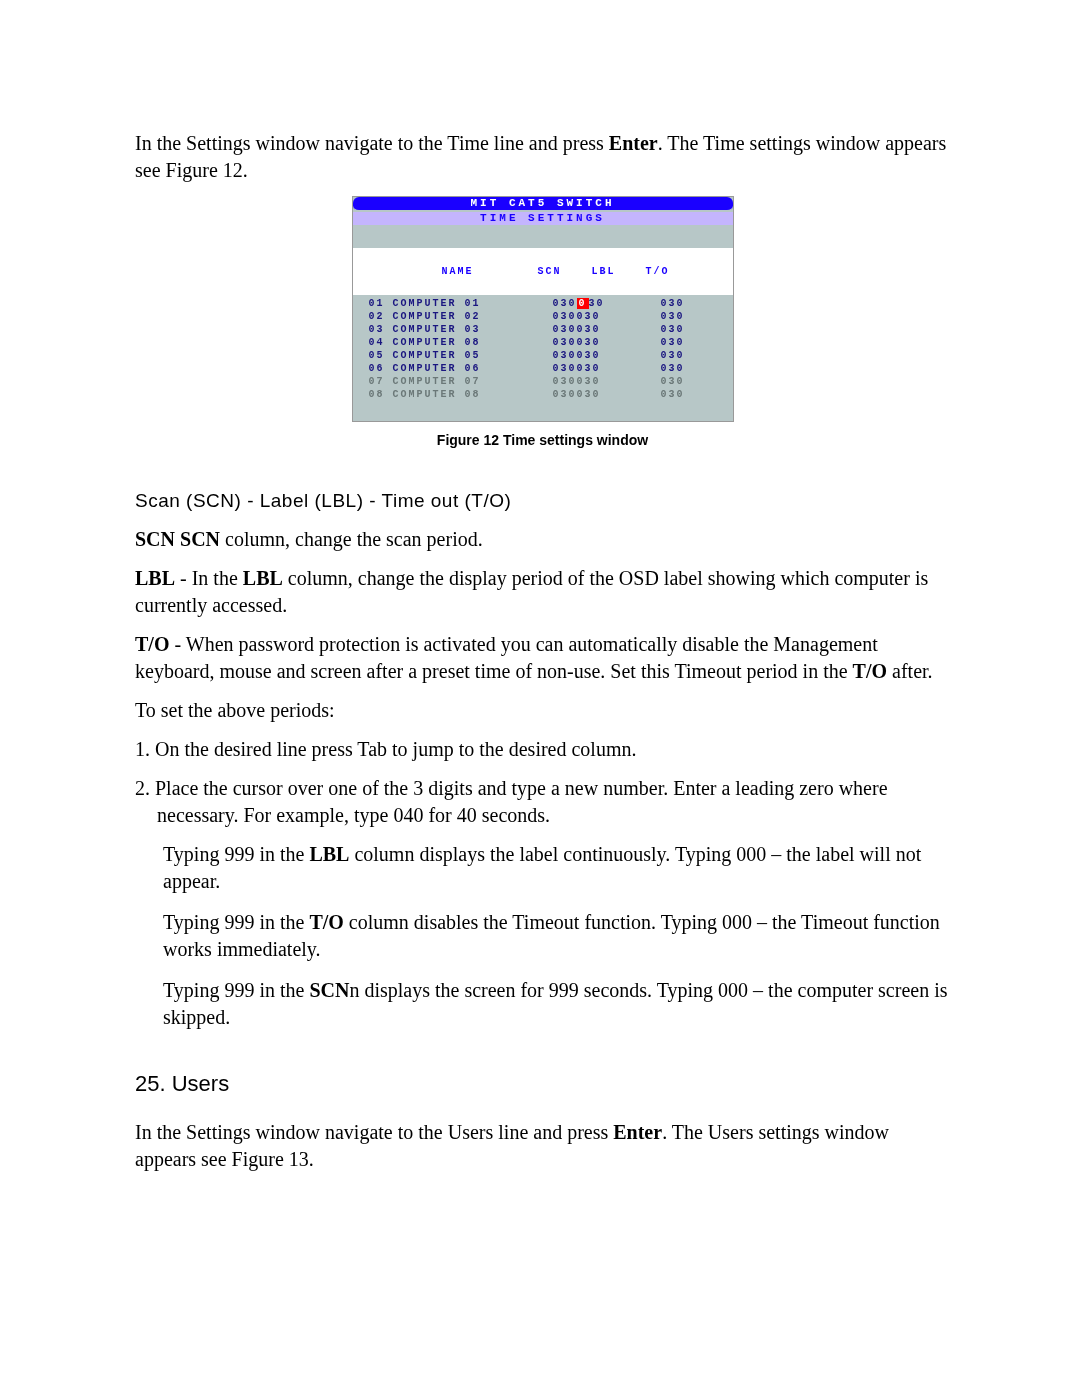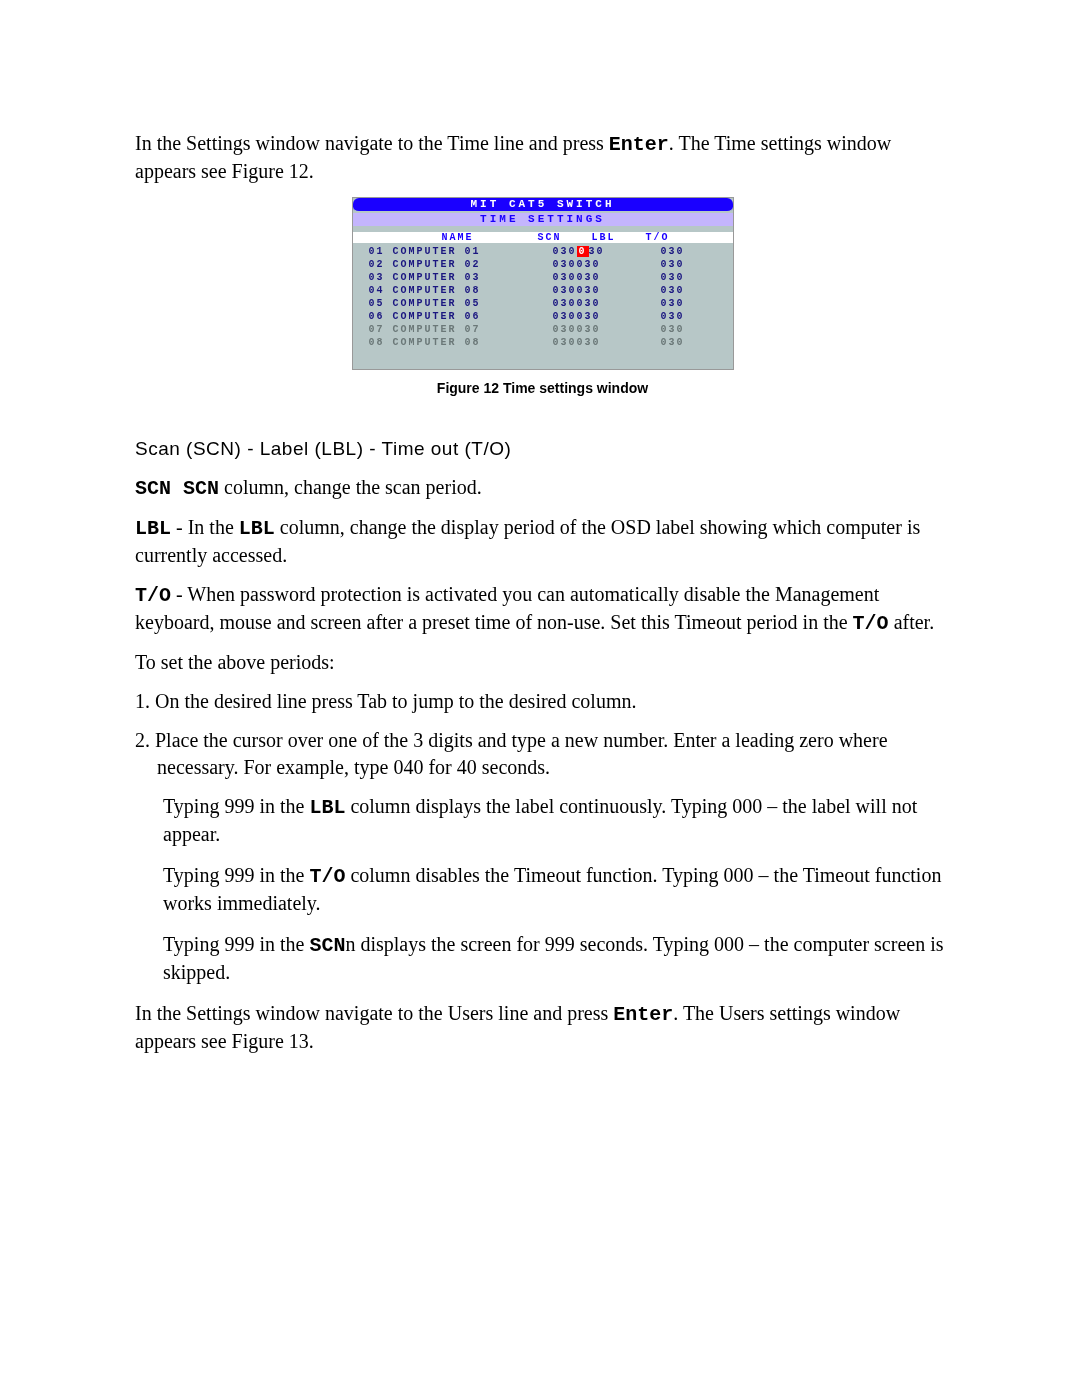--- a/index.html
+++ b/index.html
@@ -9,21 +9,21 @@
     font-family: "Times New Roman", Times, serif;
     font-size: 20px;
     color: #000;
     width: 1080px;
   }
   .page {
     padding: 130px 130px 60px 135px;
   }
   p { margin: 0 0 10px 0; line-height: 1.35; }
   .para { margin-bottom: 12px; }
-  .bold { font-weight: bold; font-family: Liberation Mono, monospace; }
+  .bold { font-weight: bold; }
   .caption {
     text-align: center;
     font-family: Arial, Helvetica, sans-serif;
     font-weight: bold;
     font-size: 14px;
     margin: 10px 0 30px 0;
   }
   .section-title {
     font-family: Arial, Helvetica, sans-serif;
     font-size: 22px;
@@ -69,22 +69,22 @@
     padding: 0; line-height: 13px;
     letter-spacing: 3px;
     font-size: 11px;
   }
   .osd .hdr-row {
     background: #ffffff;
     color: #1a00ff;
     font-size: 10px;
     letter-spacing: 2px;
     display: flex;
-    padding: 0 6px;
-    margin-top: 6px;
+    padding: 18px 6px;
+    margin-top: 23px;
   }
   .osd .rows { margin-top: 2px; }
   .osd .row {
     display: flex;
     font-size: 10px;
     letter-spacing: 2px;
     padding: 0 6px;
     line-height: 13px;
   }
   .osd .dim { color: #6b7878; }
@@ -203,18 +203,19 @@
   <p class="sub">
     <span>Typing 999 in the </span><span class="bold">LBL</span><span> column displays the label continuously. Typing 000 – the label will not appear.</span>
   </p>
   <p class="sub">
     <span>Typing 999 in the </span><span class="bold">T/O</span><span> column disables the Timeout function. Typing 000 – the Timeout function works immediately.</span>
   </p>
   <p class="sub">
     <span>Typing 999 in the </span><span class="bold">SCN</span><span>n displays the screen for 999 seconds. Typing 000 – the computer screen is skipped.</span>
   </p>
 
+  <div class="section-title">25. Users</div>
 
   <p class="para">
     <span>In the Settings window navigate to the Users line and press </span><span class="bold">Enter</span><span>. The Users settings window appears see Figure 13.</span>
   </p>
 
 </div>
 
 </body></html>

